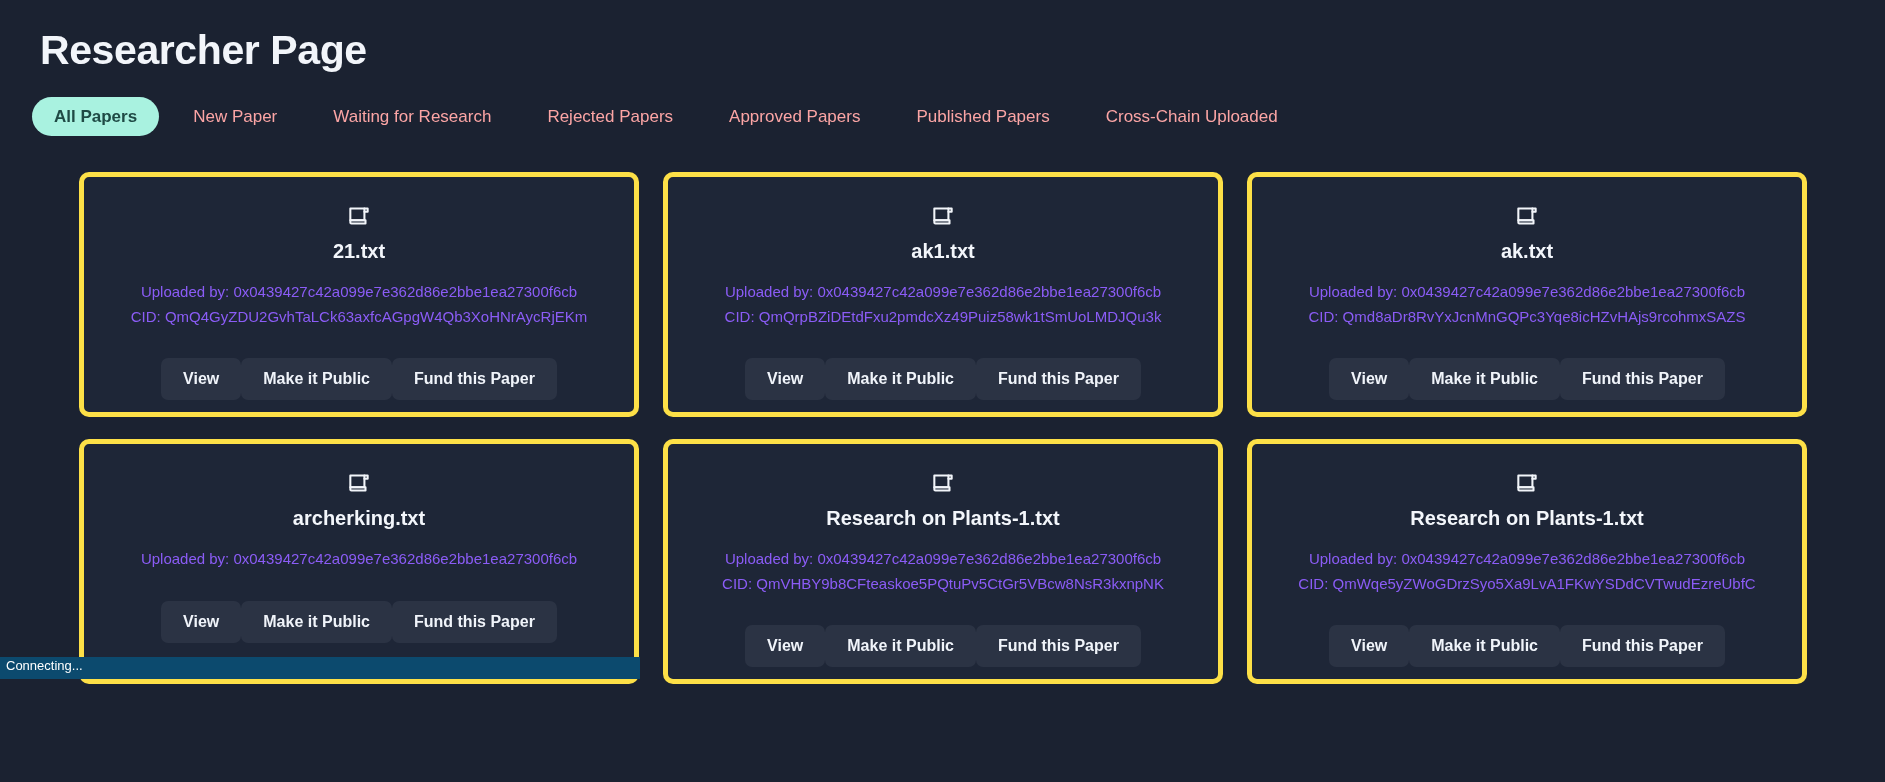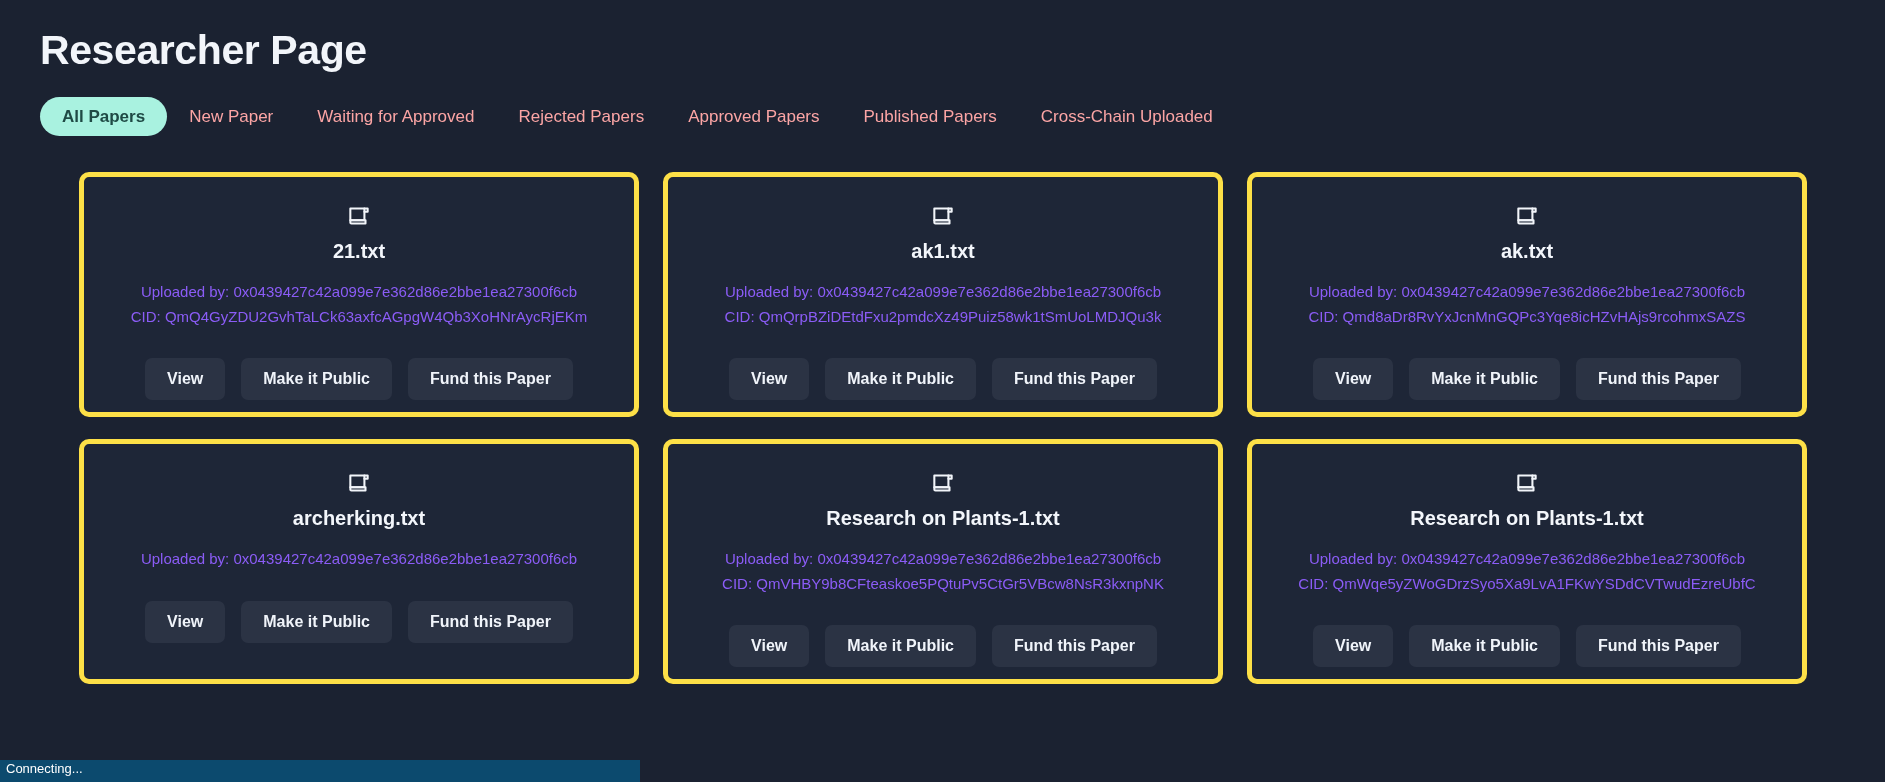--- a/index.html
+++ b/index.html
@@ -13,40 +13,40 @@
 
   body {
     background: #1b2231;
     font-family: "Liberation Sans", sans-serif;
     color: #e8edf5;
     position: relative;
   }
 
   .page {
     width: 1885px;
-    height: 782px;
+    height: 679px;
     position: relative;
     padding: 0;
   }
 
   
   .page-title {
     font-size: 41px;
     font-weight: 700;
     letter-spacing: -0.4px;
     color: #f2f5fa;
     padding: 26px 0 0 40px;
     line-height: 1.2;
   }
 
   .tabs {
     display: flex;
     align-items: flex-start;
-    gap: 0px;
-    padding: 22px 0 0 40px;
+    gap: 12px;
+    padding: 22px 0 0 32px;
   }
 
   .tab {
     font-size: 17px;
     font-weight: 500;
     color: #fca5a5;
     padding: 11px 22px;
     border-radius: 24px;
     white-space: nowrap;
     cursor: pointer;
@@ -101,21 +101,20 @@
     font-size: 15px;
     color: #8b5cf6;
     text-align: right;
     line-height: 1.5;
     margin-bottom: 2px;
     white-space: nowrap;
   }
 
   .card-actions {
     display: flex;
-    gap: 16px;
     margin-top: 28px;
     justify-content: center;
     align-items: flex-end;
   }
 
   .btn {
     background: #2b3344;
     border: none;
     border-radius: 7px;
     color: #f0f4fa;
@@ -149,21 +148,21 @@
 </head>
 <body>
 
 <div class="page">
 
   <h1 class="page-title">Researcher Page</h1>
 
   <nav class="tabs" id="tab-bar">
       <button class="tab active">All Papers</button>
       <button class="tab">New Paper</button>
-      <button class="tab">Waiting for Approved</button>
+      <button class="tab">Waiting for Research</button>
       <button class="tab">Rejected Papers</button>
       <button class="tab">Approved Papers</button>
       <button class="tab">Published Papers</button>
       <button class="tab">Cross-Chain Uploaded</button>
     </nav>
 
   <div class="grid" id="card-grid">
       <div class="card">
         <span>
           <svg class="doc-icon" viewBox="0 0 24 24" fill="none" stroke="#f2f5fa" stroke-width="1.9" stroke-linecap="round" stroke-linejoin="round">

